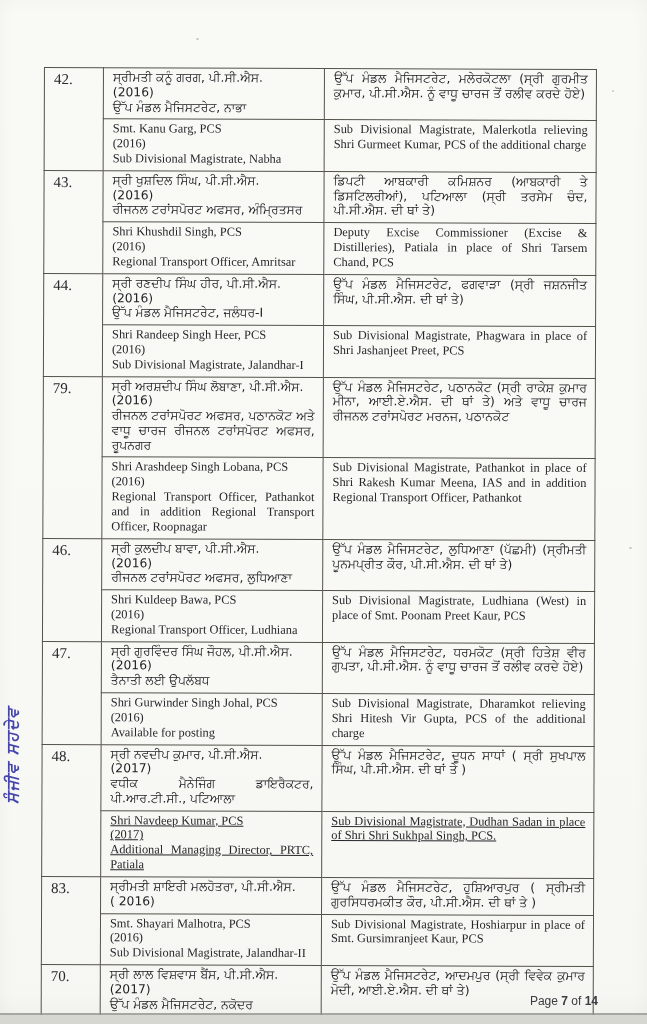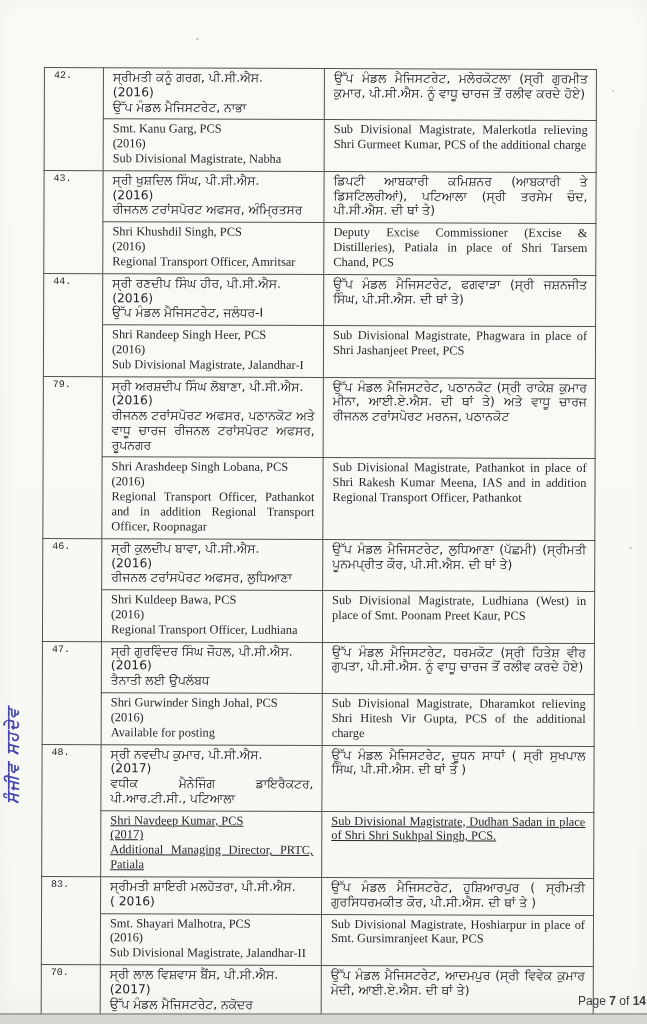--- a/index.html
+++ b/index.html
@@ -18,22 +18,22 @@
     position:absolute;left:44px;top:67px;width:552px;
     border-collapse:collapse;table-layout:fixed;
     background:transparent;
   }
   table.doc td{
     border:1px solid #55524a;
     vertical-align:top;
     padding:2px 8px 4px 9px;
   }
   td.num{
-    font-family:Liberation Mono, monospace;
-    font-size:10px;line-height:1.2;
+    font-family:Liberation Serif, serif;
+    font-size:15px;line-height:1.2;
     padding-left:11px;color:#2a2a2e;
   }
   td.pa{
     font-size:12.3px;line-height:1.2;
     font-weight:500;color:#1d1d22;
     text-align:justify;white-space:pre-line;
   }
   td.en{
     font-family:"Liberation Serif",serif;
     font-size:12.4px;line-height:1.2;
@@ -46,21 +46,21 @@
     writing-mode:vertical-rl;transform:rotate(180deg);
     font-style:italic;font-weight:bold;
     font-size:16.5px;letter-spacing:1.5px;
     color:#2d2da4;opacity:.88;
     white-space:nowrap;
   }
   .footer{
     position:absolute;top:994px;left:0;width:598px;
     text-align:right;
     font-family:"Liberation Sans",sans-serif;
-    font-size:12px;color:#3c3c40;padding-left:48px;
+    font-size:12px;color:#3c3c40;
   }
   .footer .b{font-weight:bold;}
   .bottom-line{
     position:absolute;left:0;top:1013px;width:647px;height:2px;
     background:#8f8f89;opacity:.75;
   }
   .bottom-strip{
     position:absolute;left:0;top:1015px;width:647px;height:9px;
     background:#d7d7d2;
   }

